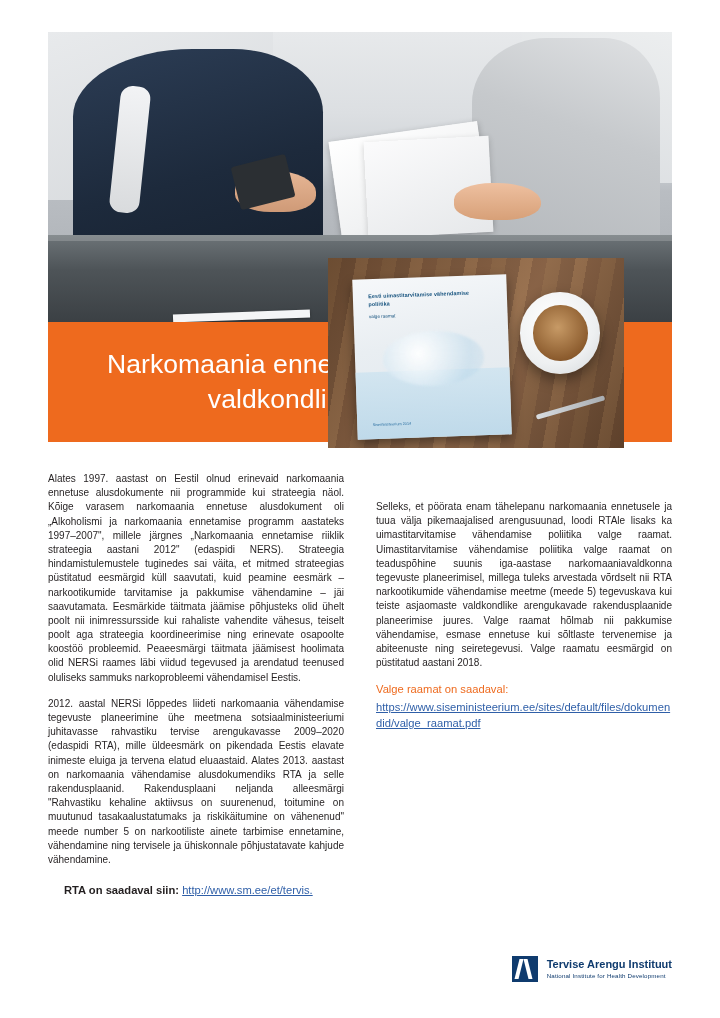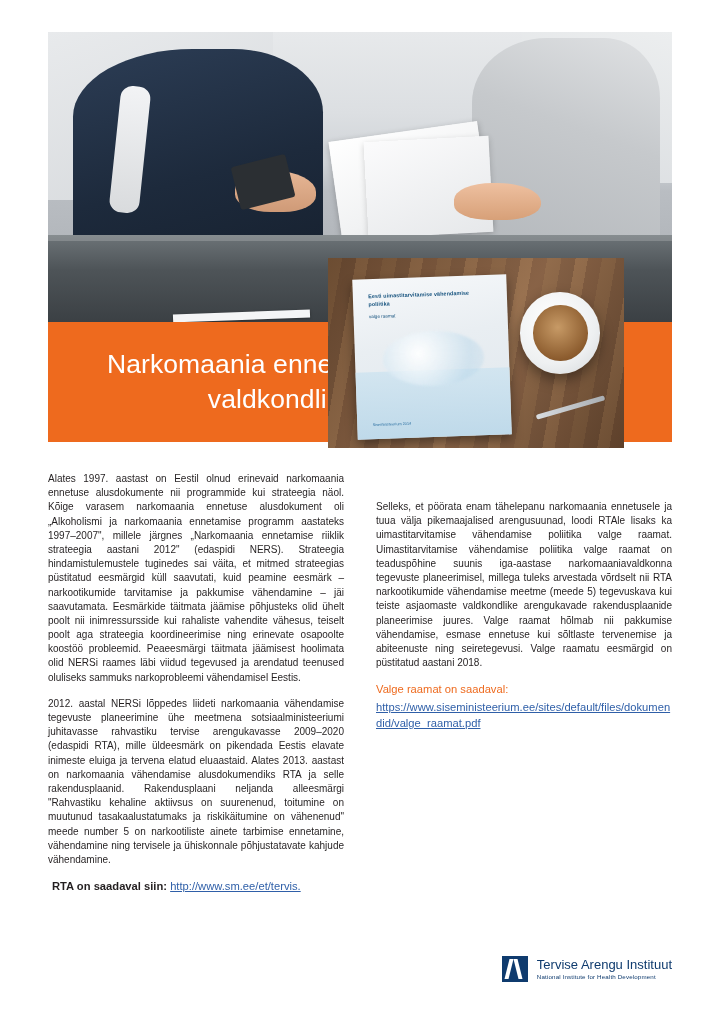--- a/index.html
+++ b/index.html
@@ -232,21 +232,21 @@
     word-break: break-all;
     font-size: 11.2px;
     line-height: 1.42;
   }
   .link-block {
     margin: 0;
     font-size: 11.2px;
     line-height: 1.42;
   }
   .rta-line {
-    margin: 4px;
+    margin: 16px;
     font-size: 11.2px;
     line-height: 1.42;
   }
   .rta-line b { font-weight: bold; }
 
   
   .book-photo {
     position: absolute;
     left: 328px;
     top: 258px;
@@ -395,22 +395,22 @@
     left: 14px; top: 3px;
     width: 4px; height: 20px;
     background: #ffffff;
     transform: skewX(14deg);
   }
   .logo-text {
     line-height: 1.25;
   }
   .logo-text .lt1 {
     display: block;
-    font-size: 13px;
-    font-weight: normal;
+    font-size: 11px;
+    font-weight: bold;
     color: #0f3b6e;
   }
   .logo-text .lt2 {
     display: block;
     font-size: 6.2px;
     color: #0f3b6e;
     letter-spacing: .15px;
   }
 </style>
 </head>

